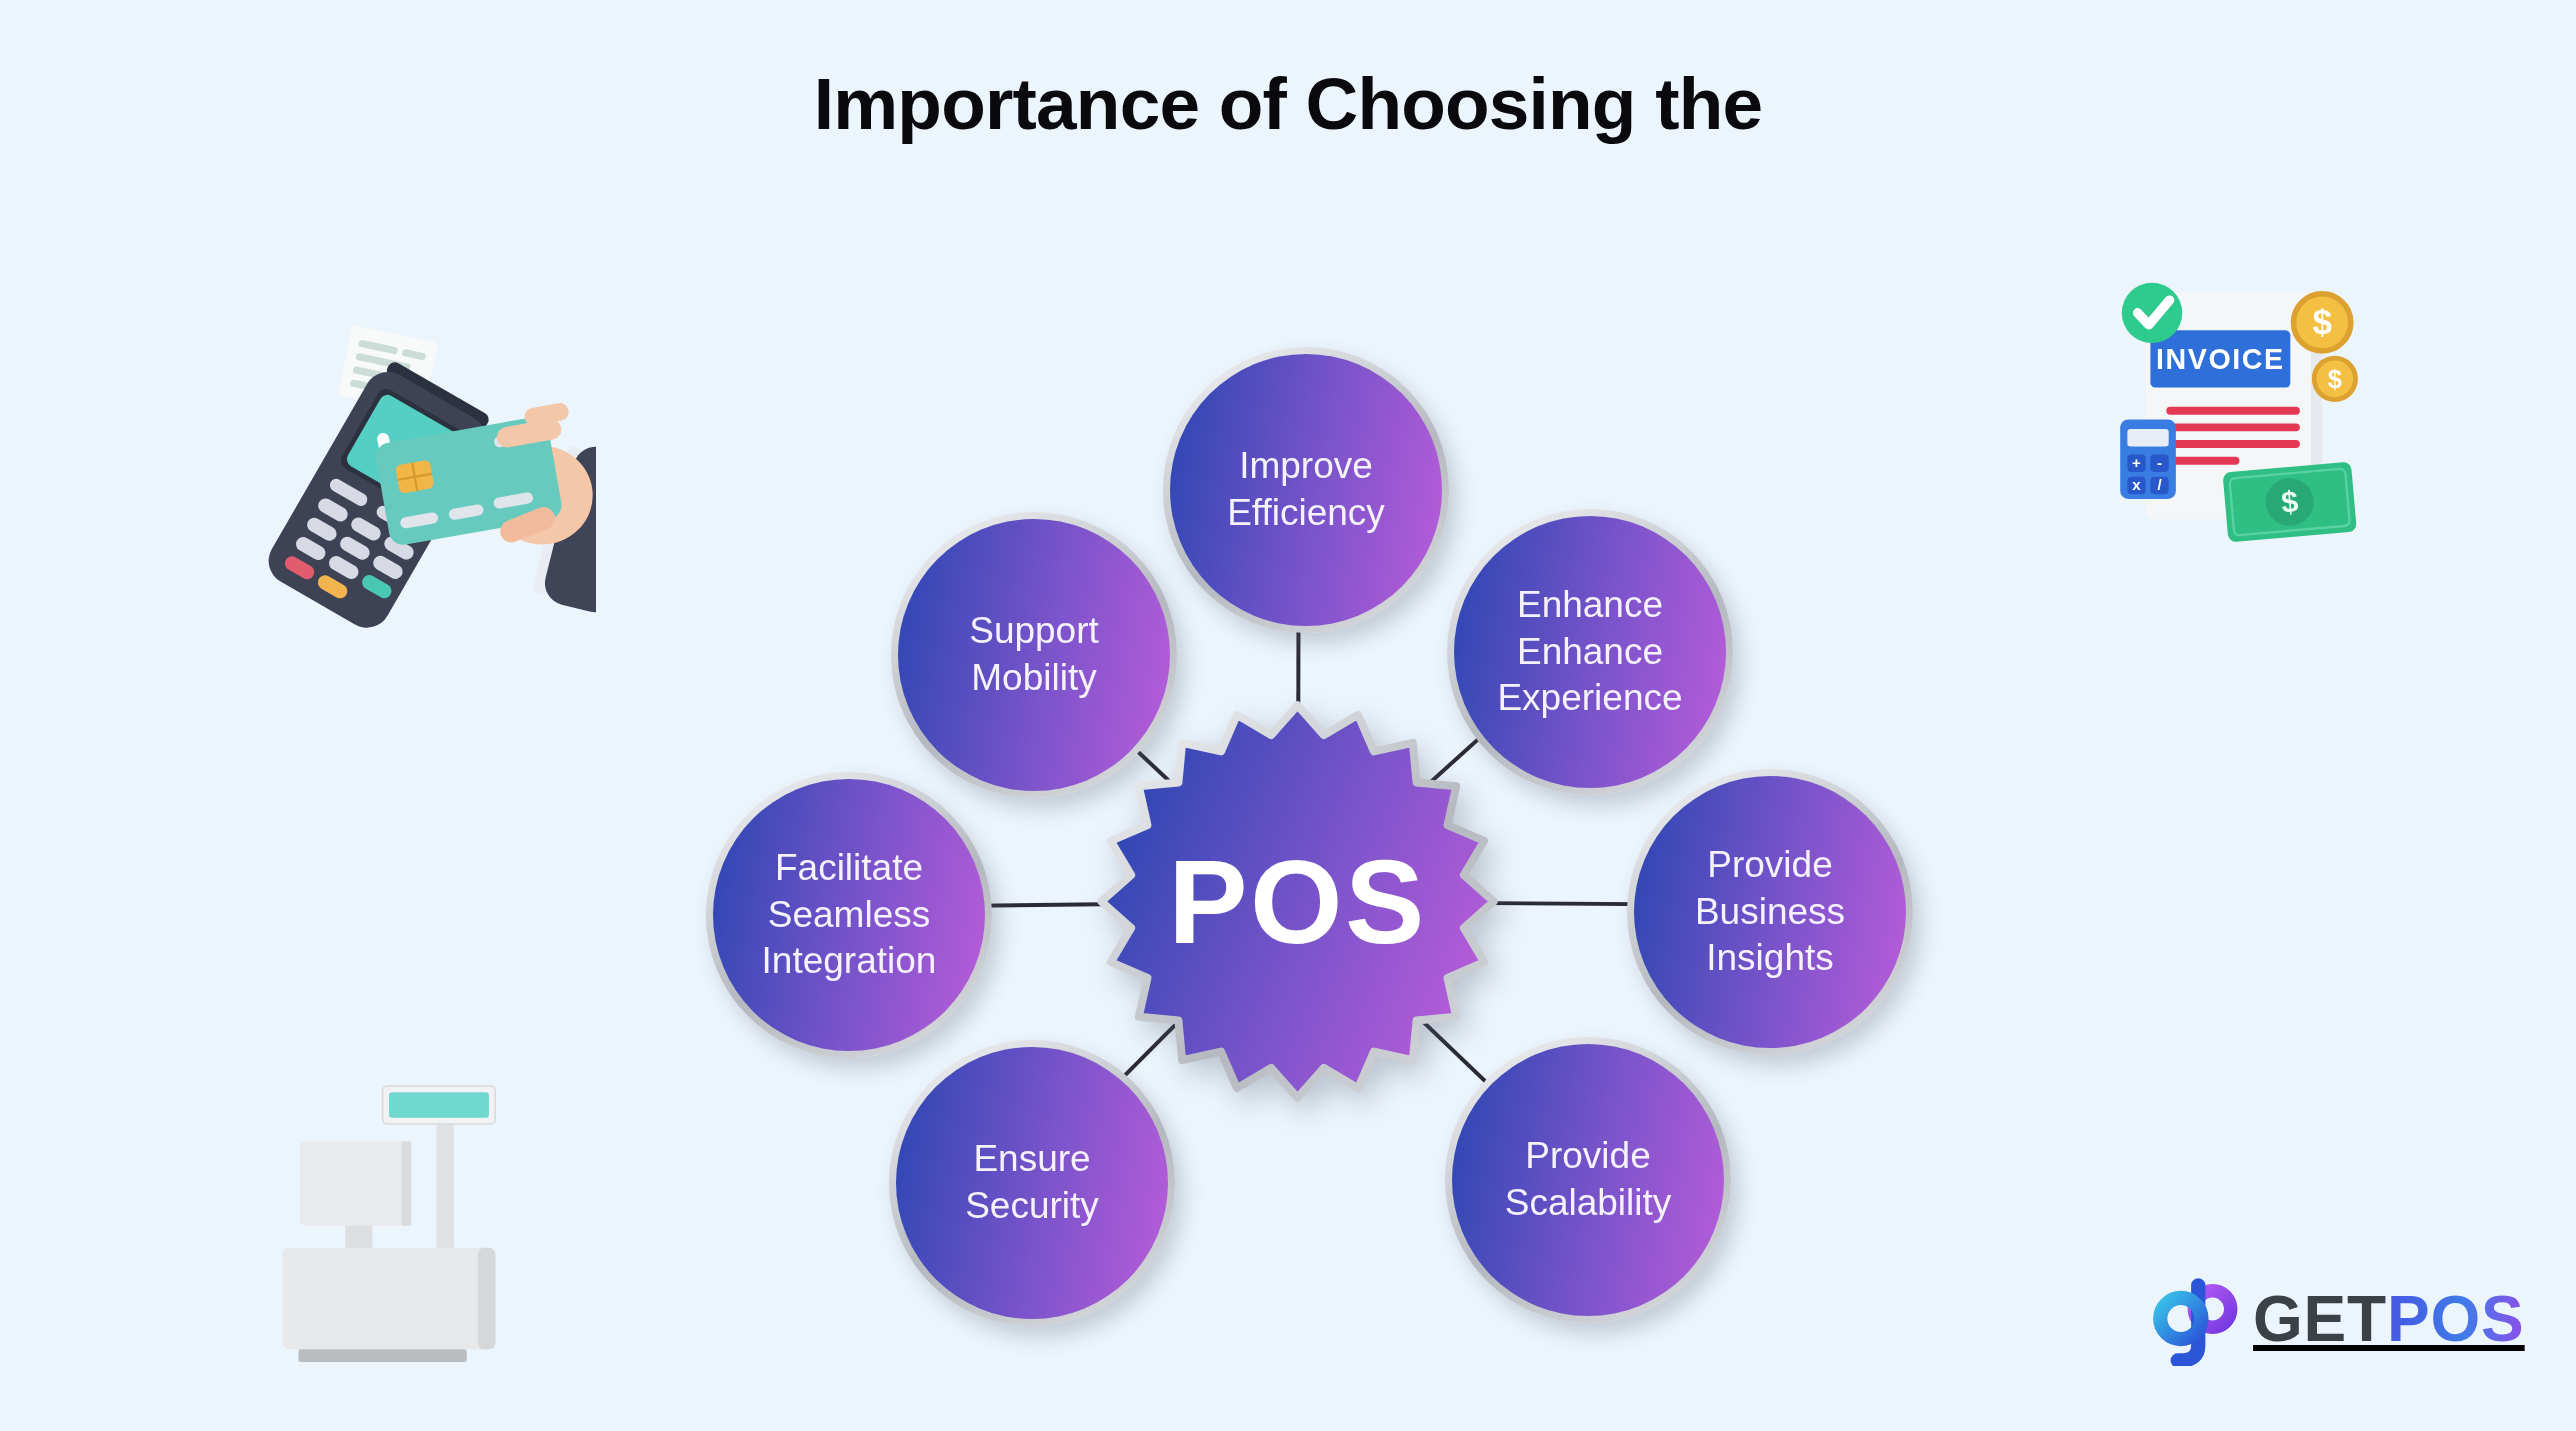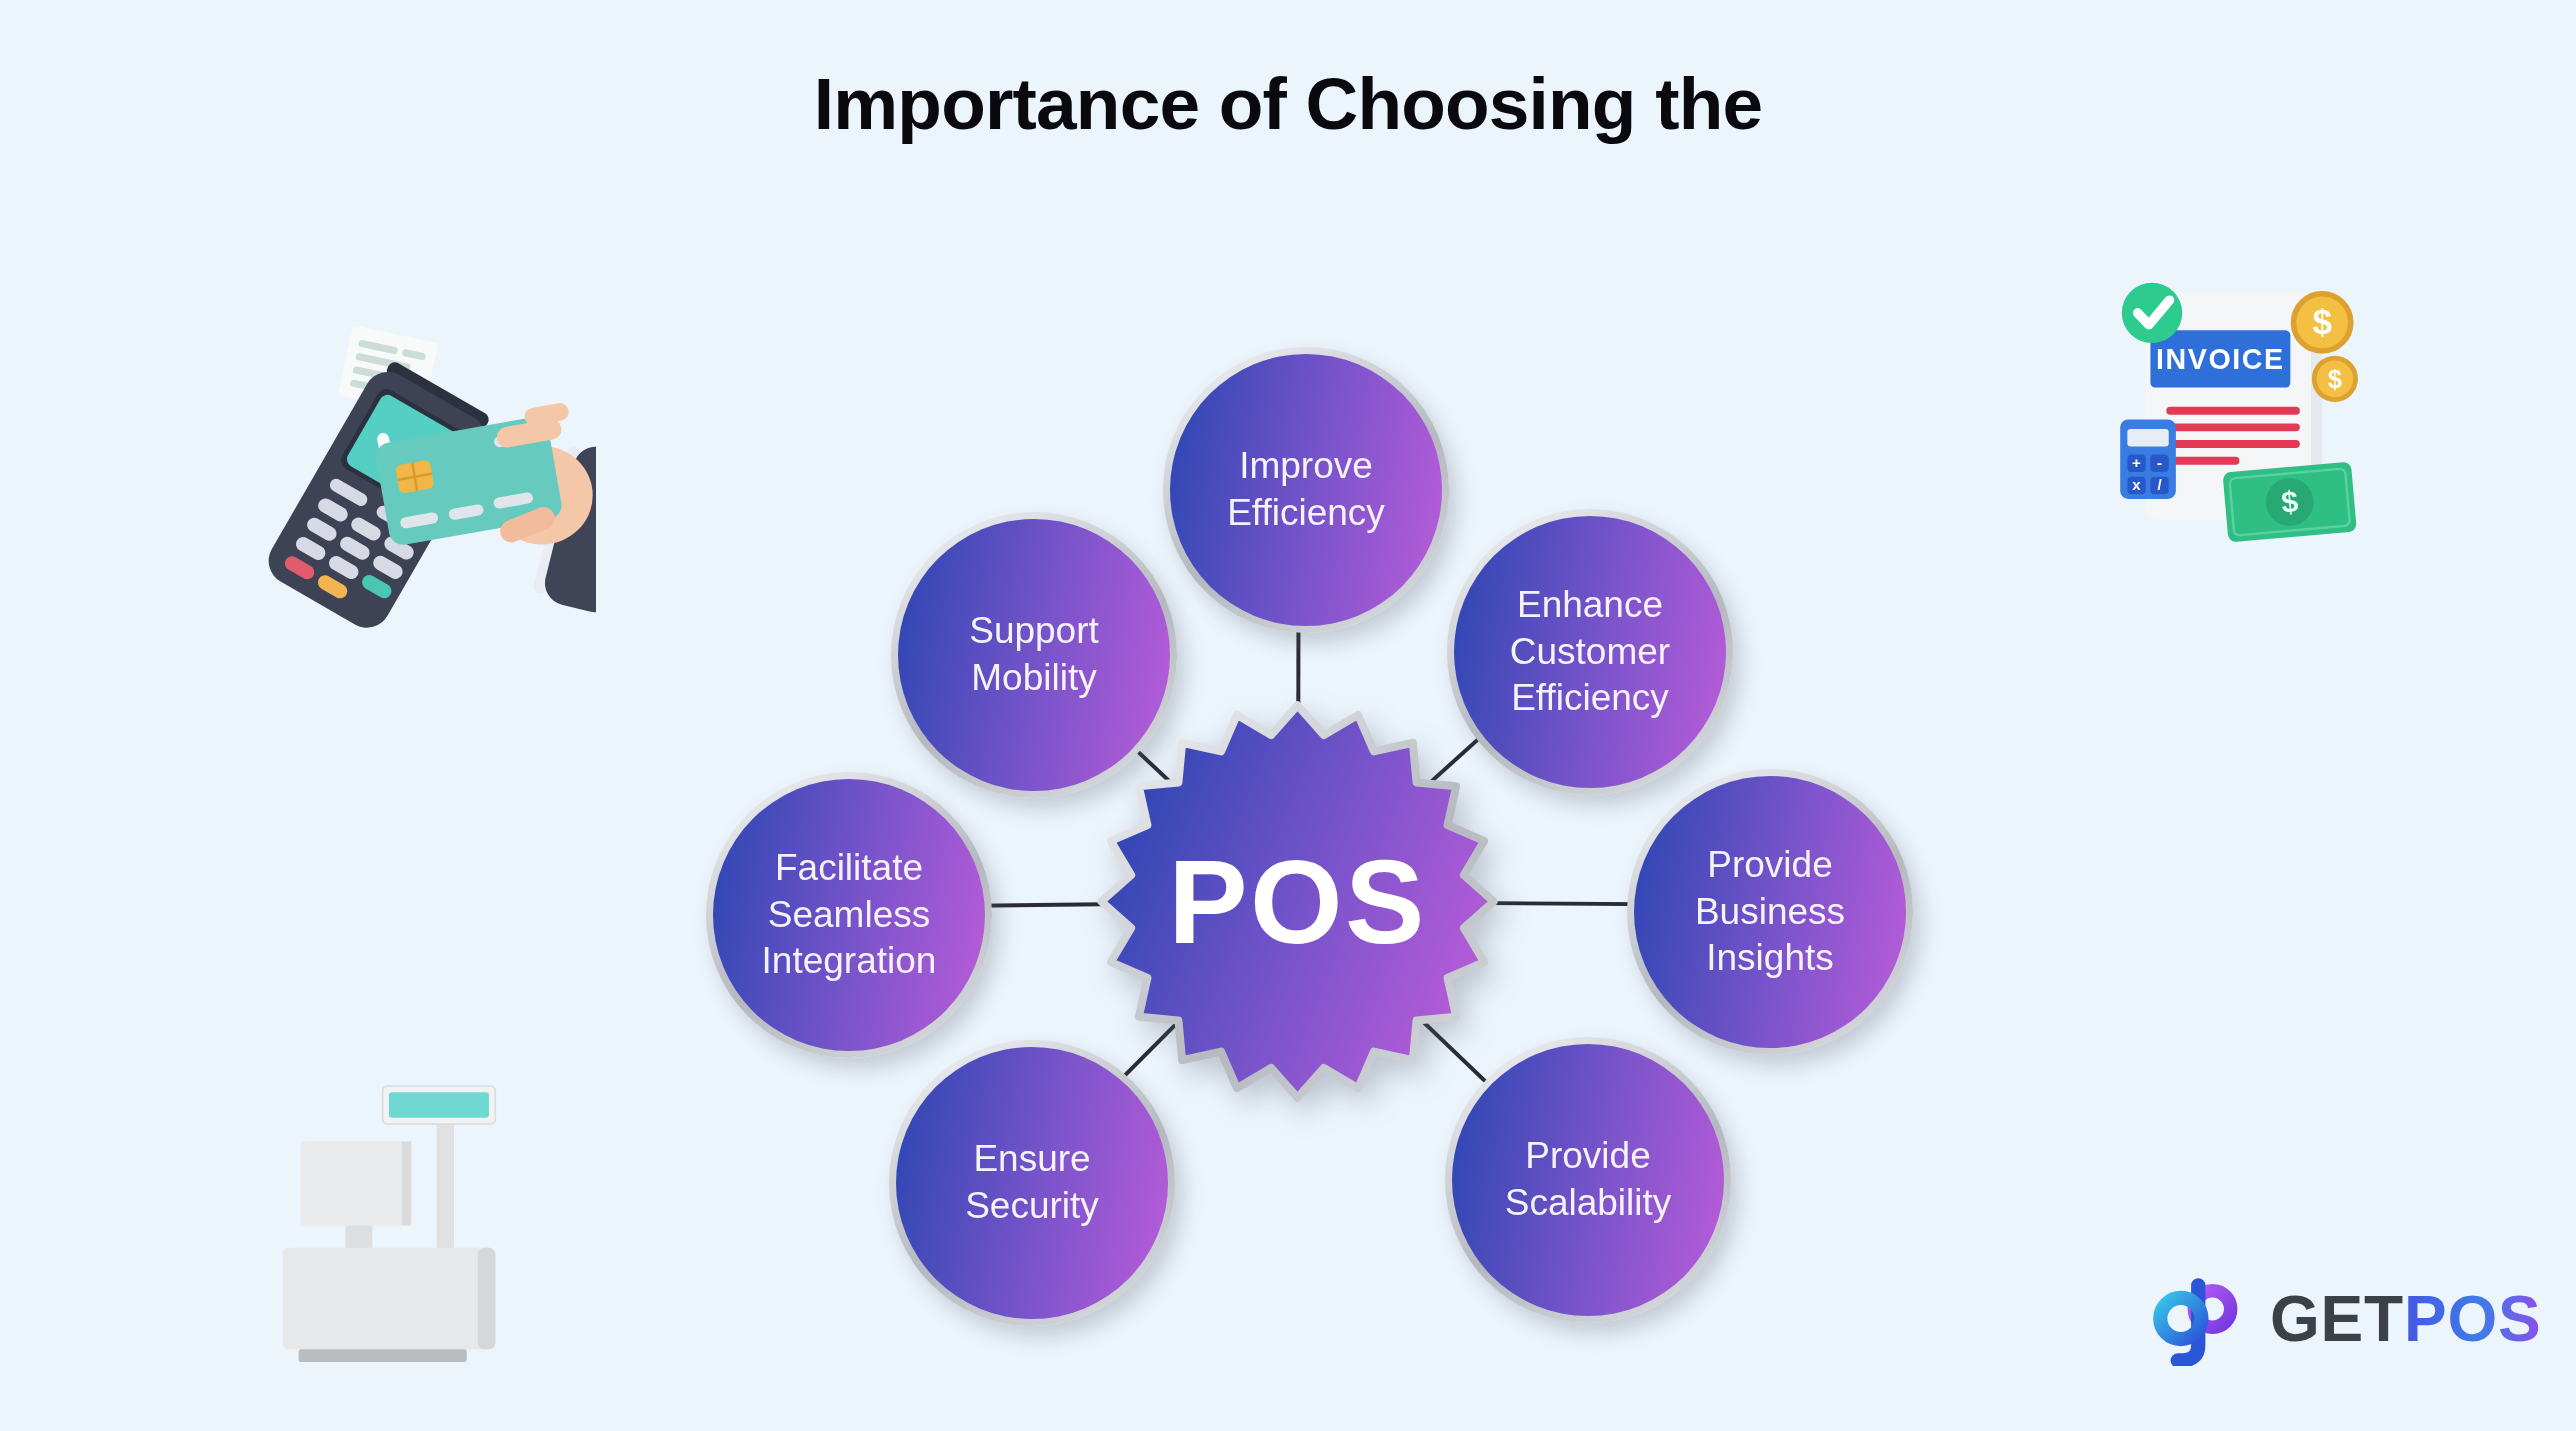--- a/index.html
+++ b/index.html
@@ -34,21 +34,21 @@
     display:flex;align-items:center;justify-content:center;
     color:#ffffff;font-size:119px;font-weight:700;letter-spacing:2.4px;
     pointer-events:none;
   }
   .illus{position:absolute;z-index:1;}
   #illus-terminal{left:262px;top:326px;}
   #illus-invoice{left:2082px;top:262px;}
   #illus-register{left:270px;top:1073px;}
   .logo{
     position:absolute;z-index:2;left:2146px;top:1269px;height:99px;
-    display:flex;align-items:center;gap:29px;
+    display:flex;align-items:center;gap:12px;text-decoration:underline;
   }
   .logo-text{font-size:64px;font-weight:800;letter-spacing:0.8px;display:flex;}
   .logo-get{color:#3c4047;}
   .logo-pos{
     background:linear-gradient(90deg,#4558e2 0%,#3f7ce8 55%,#8b4fe9 100%);
     -webkit-background-clip:text;background-clip:text;color:transparent;
   }
 </style>
 </head>
 <body>
@@ -71,21 +71,21 @@
     </g>
   </svg>
 
   <div class="node" style="left:1163px;top:347px;">
     <span class="node-label">Improve Efficiency</span>
   </div>
   <div class="node" style="left:891px;top:512px;">
     <span class="node-label">Support Mobility</span>
   </div>
   <div class="node" style="left:1447px;top:509px;">
-    <span class="node-label">Enhance Customer Efficiency</span>
+    <span class="node-label">Enhance Enhance Experience</span>
   </div>
   <div class="node" style="left:706px;top:772px;">
     <span class="node-label">Facilitate Seamless Integration</span>
   </div>
   <div class="node" style="left:1627px;top:769px;">
     <span class="node-label">Provide Business Insights</span>
   </div>
   <div class="node" style="left:889px;top:1040px;">
     <span class="node-label">Ensure Security</span>
   </div>

